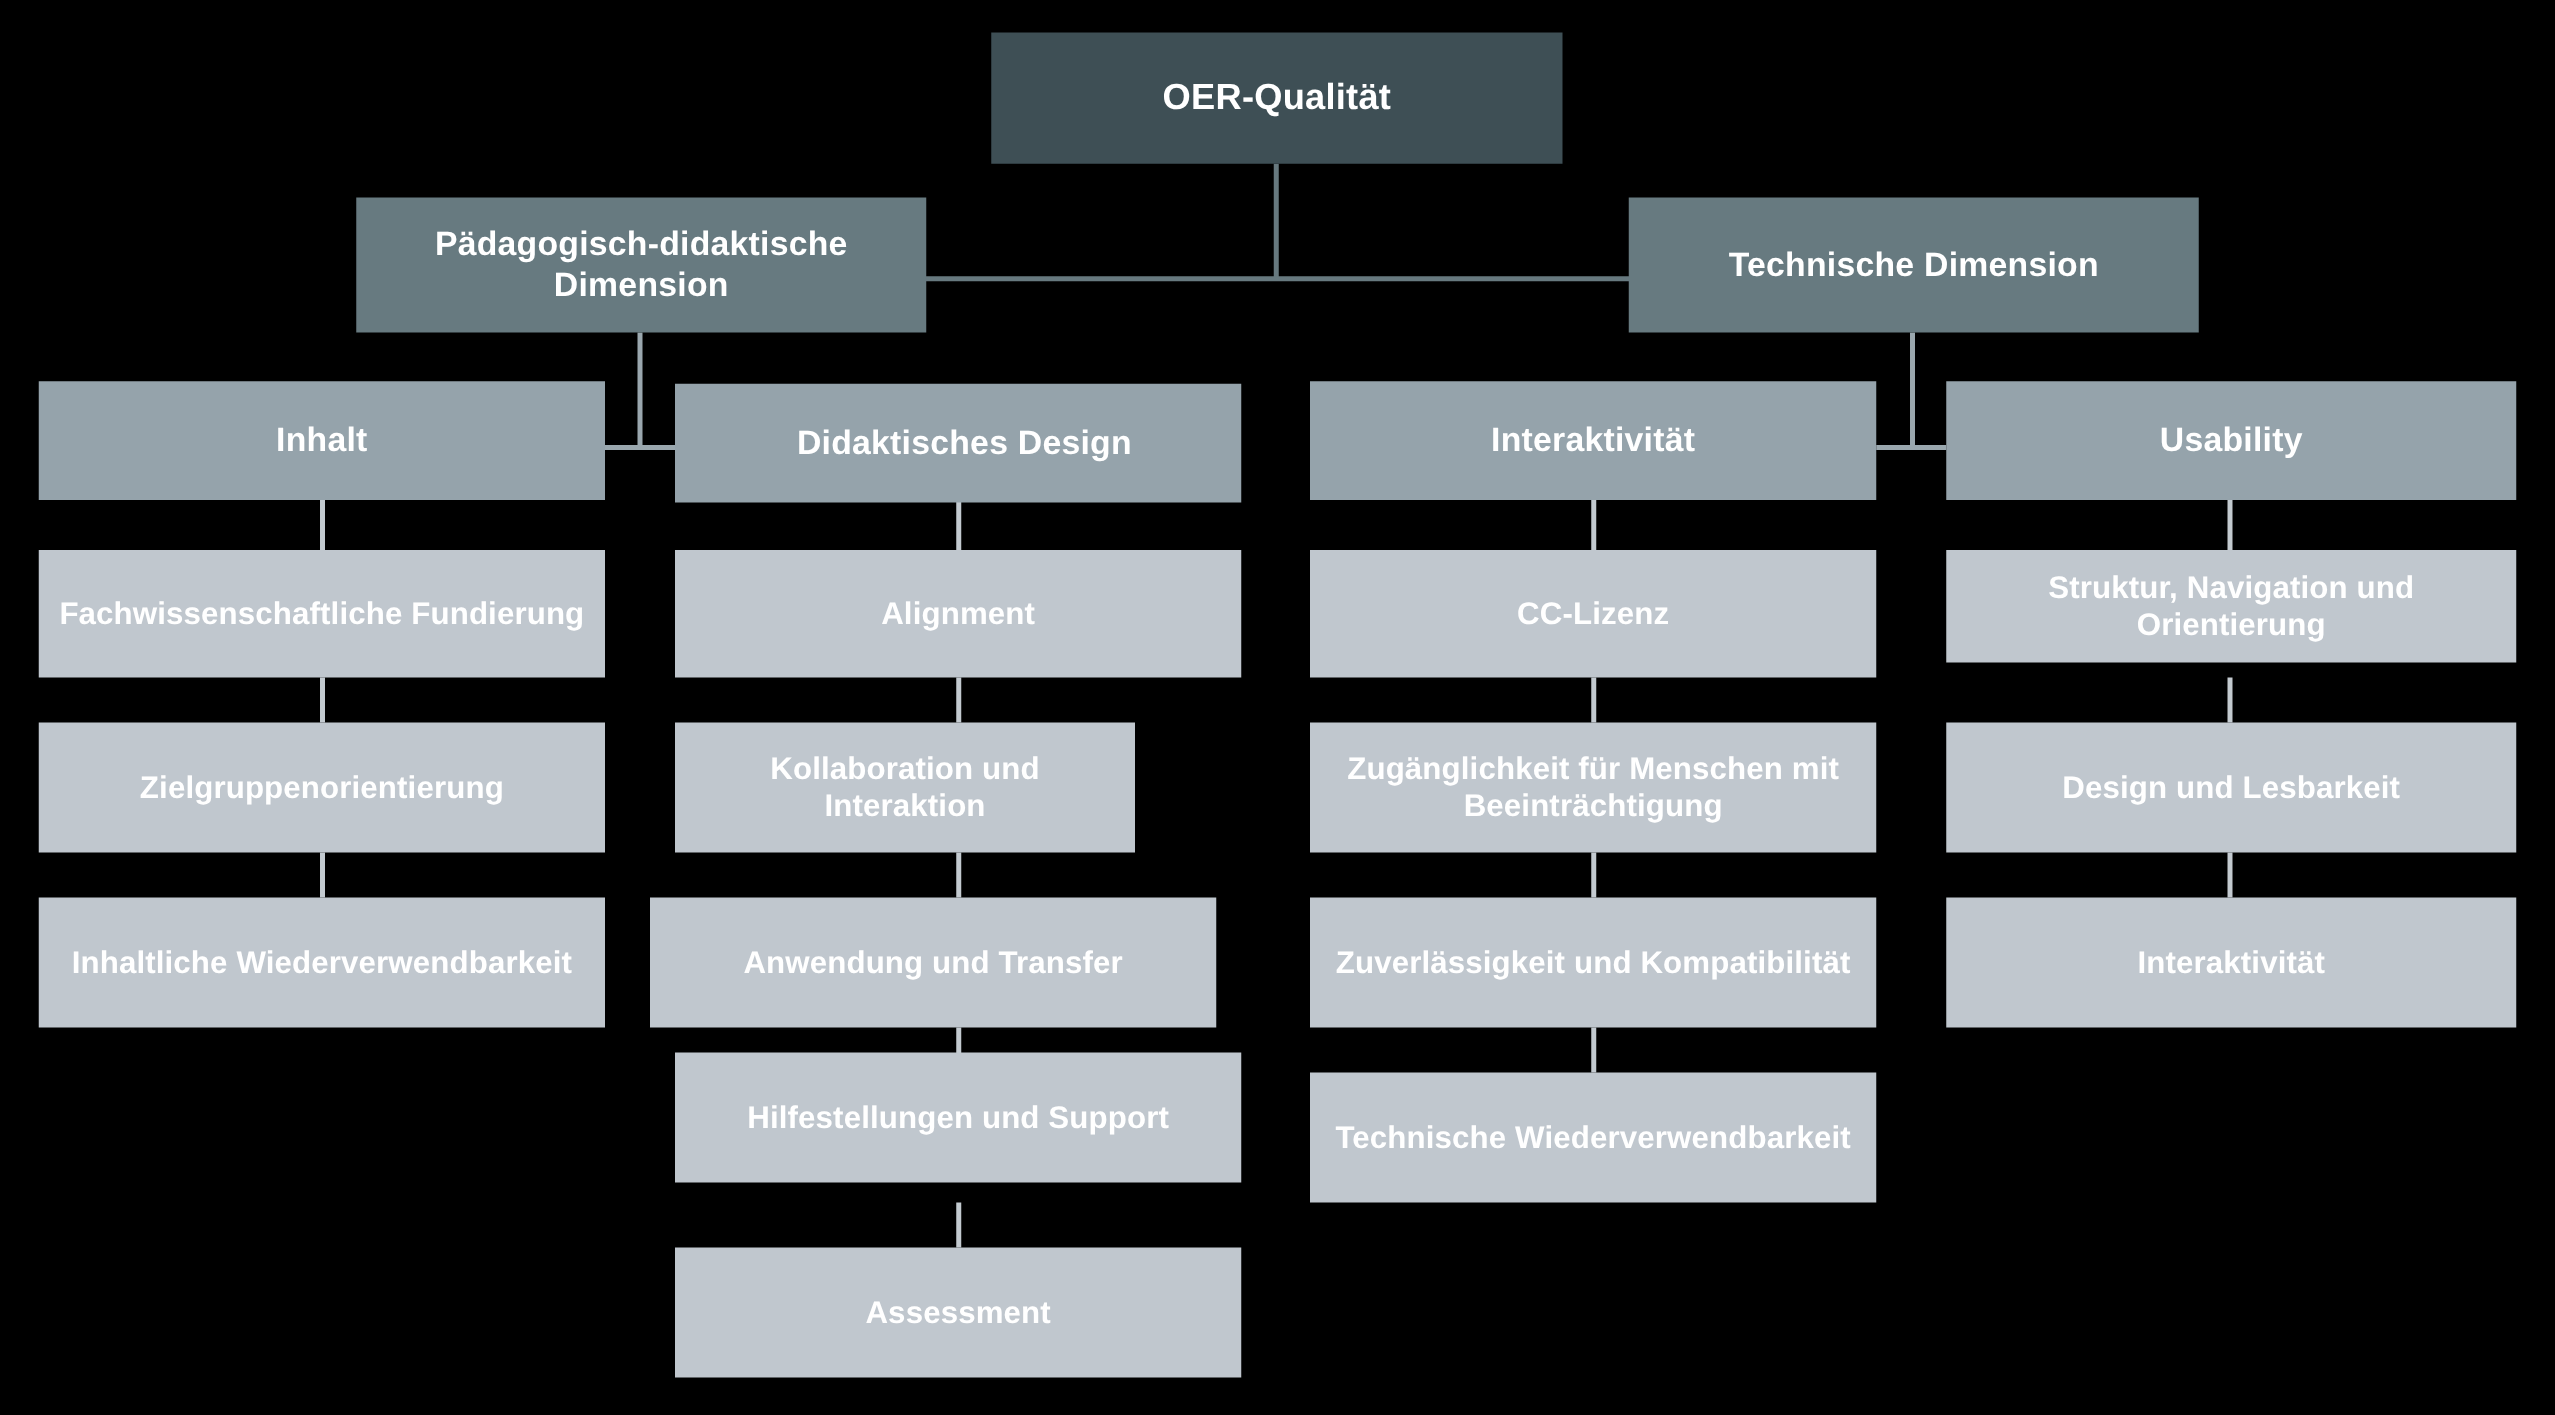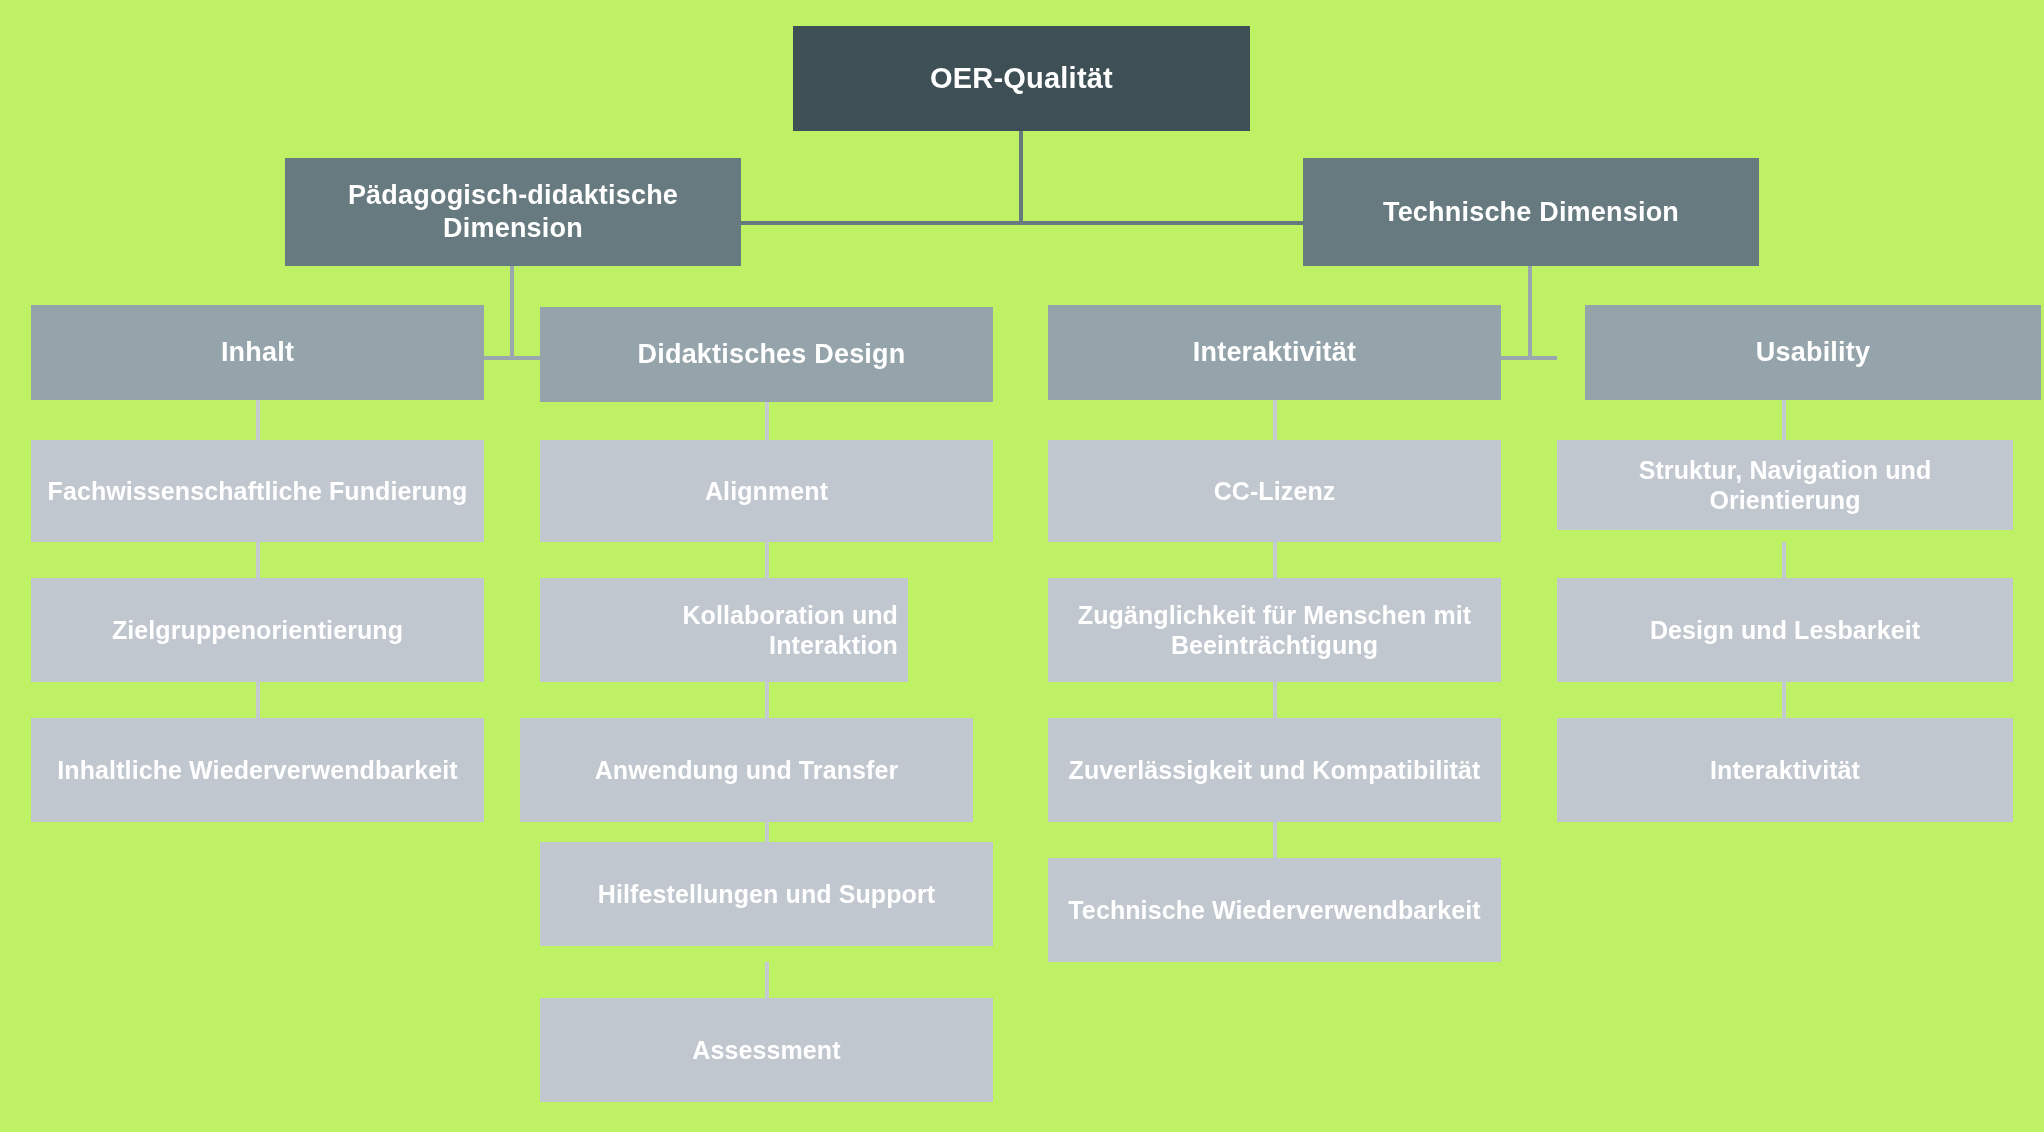--- a/index.html
+++ b/index.html
@@ -8,21 +8,21 @@
     padding: 0;
     background: #ffffff;
   }
   body {
     font-family: "Liberation Sans", sans-serif;
   }
   #canvas {
     position: relative;
     width: 2044px;
     height: 1132px;
-    background: #bef264;
+    background: #000000;
     overflow: hidden;
   }
   .node {
     position: absolute;
     display: flex;
     align-items: center;
     justify-content: center;
     text-align: center;
     color: #ffffff;
     font-weight: bold;
@@ -101,28 +101,28 @@
   <div class="conn conn-light" style="left:1782px; top:682px; width:4px; height:36px;"></div>
 
   <div class="node node-root" style="left:793px; top:26px; width:457px; height:105px;">OER-Qualität</div>
 
   <div class="node node-dim" style="left:285px; top:158px; width:456px; height:108px;">Pädagogisch-didaktische Dimension</div>
   <div class="node node-dim" style="left:1303px; top:158px; width:456px; height:108px;">Technische Dimension</div>
 
   <div class="node node-cat" style="left:31px; top:305px; width:453px; height:95px;">Inhalt</div>
   <div class="node node-cat" style="left:540px; top:307px; width:453px; height:95px;padding-left:20px;">Didaktisches Design</div>
   <div class="node node-cat" style="left:1048px; top:305px; width:453px; height:95px;">Interaktivität</div>
-  <div class="node node-cat" style="left:1557px; top:305px; width:456px; height:95px;margin-left:28px;">Usability</div>
+  <div class="node node-cat" style="left:1557px; top:305px; width:456px; height:95px;">Usability</div>
 
   <div class="node node-leaf" style="left:31px; top:440px; width:453px; height:102px;text-align:center;">Fachwissenschaftliche Fundierung</div>
   <div class="node node-leaf" style="left:31px; top:578px; width:453px; height:104px;">Zielgruppenorientierung</div>
   <div class="node node-leaf" style="left:31px; top:718px; width:453px; height:104px;">Inhaltliche Wiederverwendbarkeit</div>
 
   <div class="node node-leaf" style="left:540px; top:440px; width:453px; height:102px;">Alignment</div>
-  <div class="node node-leaf" style="left:540px; top:578px; width:368px; height:104px;text-align:right;">Kollaboration und Interaktion</div>
+  <div class="node node-leaf" style="left:540px; top:578px; width:368px; height:104px;">Kollaboration und Interaktion</div>
   <div class="node node-leaf" style="left:520px; top:718px; width:453px; height:104px;">Anwendung und Transfer</div>
   <div class="node node-leaf" style="left:540px; top:842px; width:453px; height:104px;">Hilfestellungen und Support</div>
   <div class="node node-leaf" style="left:540px; top:998px; width:453px; height:104px;">Assessment</div>
 
   <div class="node node-leaf" style="left:1048px; top:440px; width:453px; height:102px;">CC-Lizenz</div>
   <div class="node node-leaf" style="left:1048px; top:578px; width:453px; height:104px;">Zugänglichkeit für Menschen mit Beeinträchtigung</div>
   <div class="node node-leaf" style="left:1048px; top:718px; width:453px; height:104px;">Zuverlässigkeit und Kompatibilität</div>
   <div class="node node-leaf" style="left:1048px; top:858px; width:453px; height:104px;">Technische Wiederverwendbarkeit</div>
 
   <div class="node node-leaf" style="left:1557px; top:440px; width:456px; height:90px;">Struktur, Navigation und Orientierung</div>

